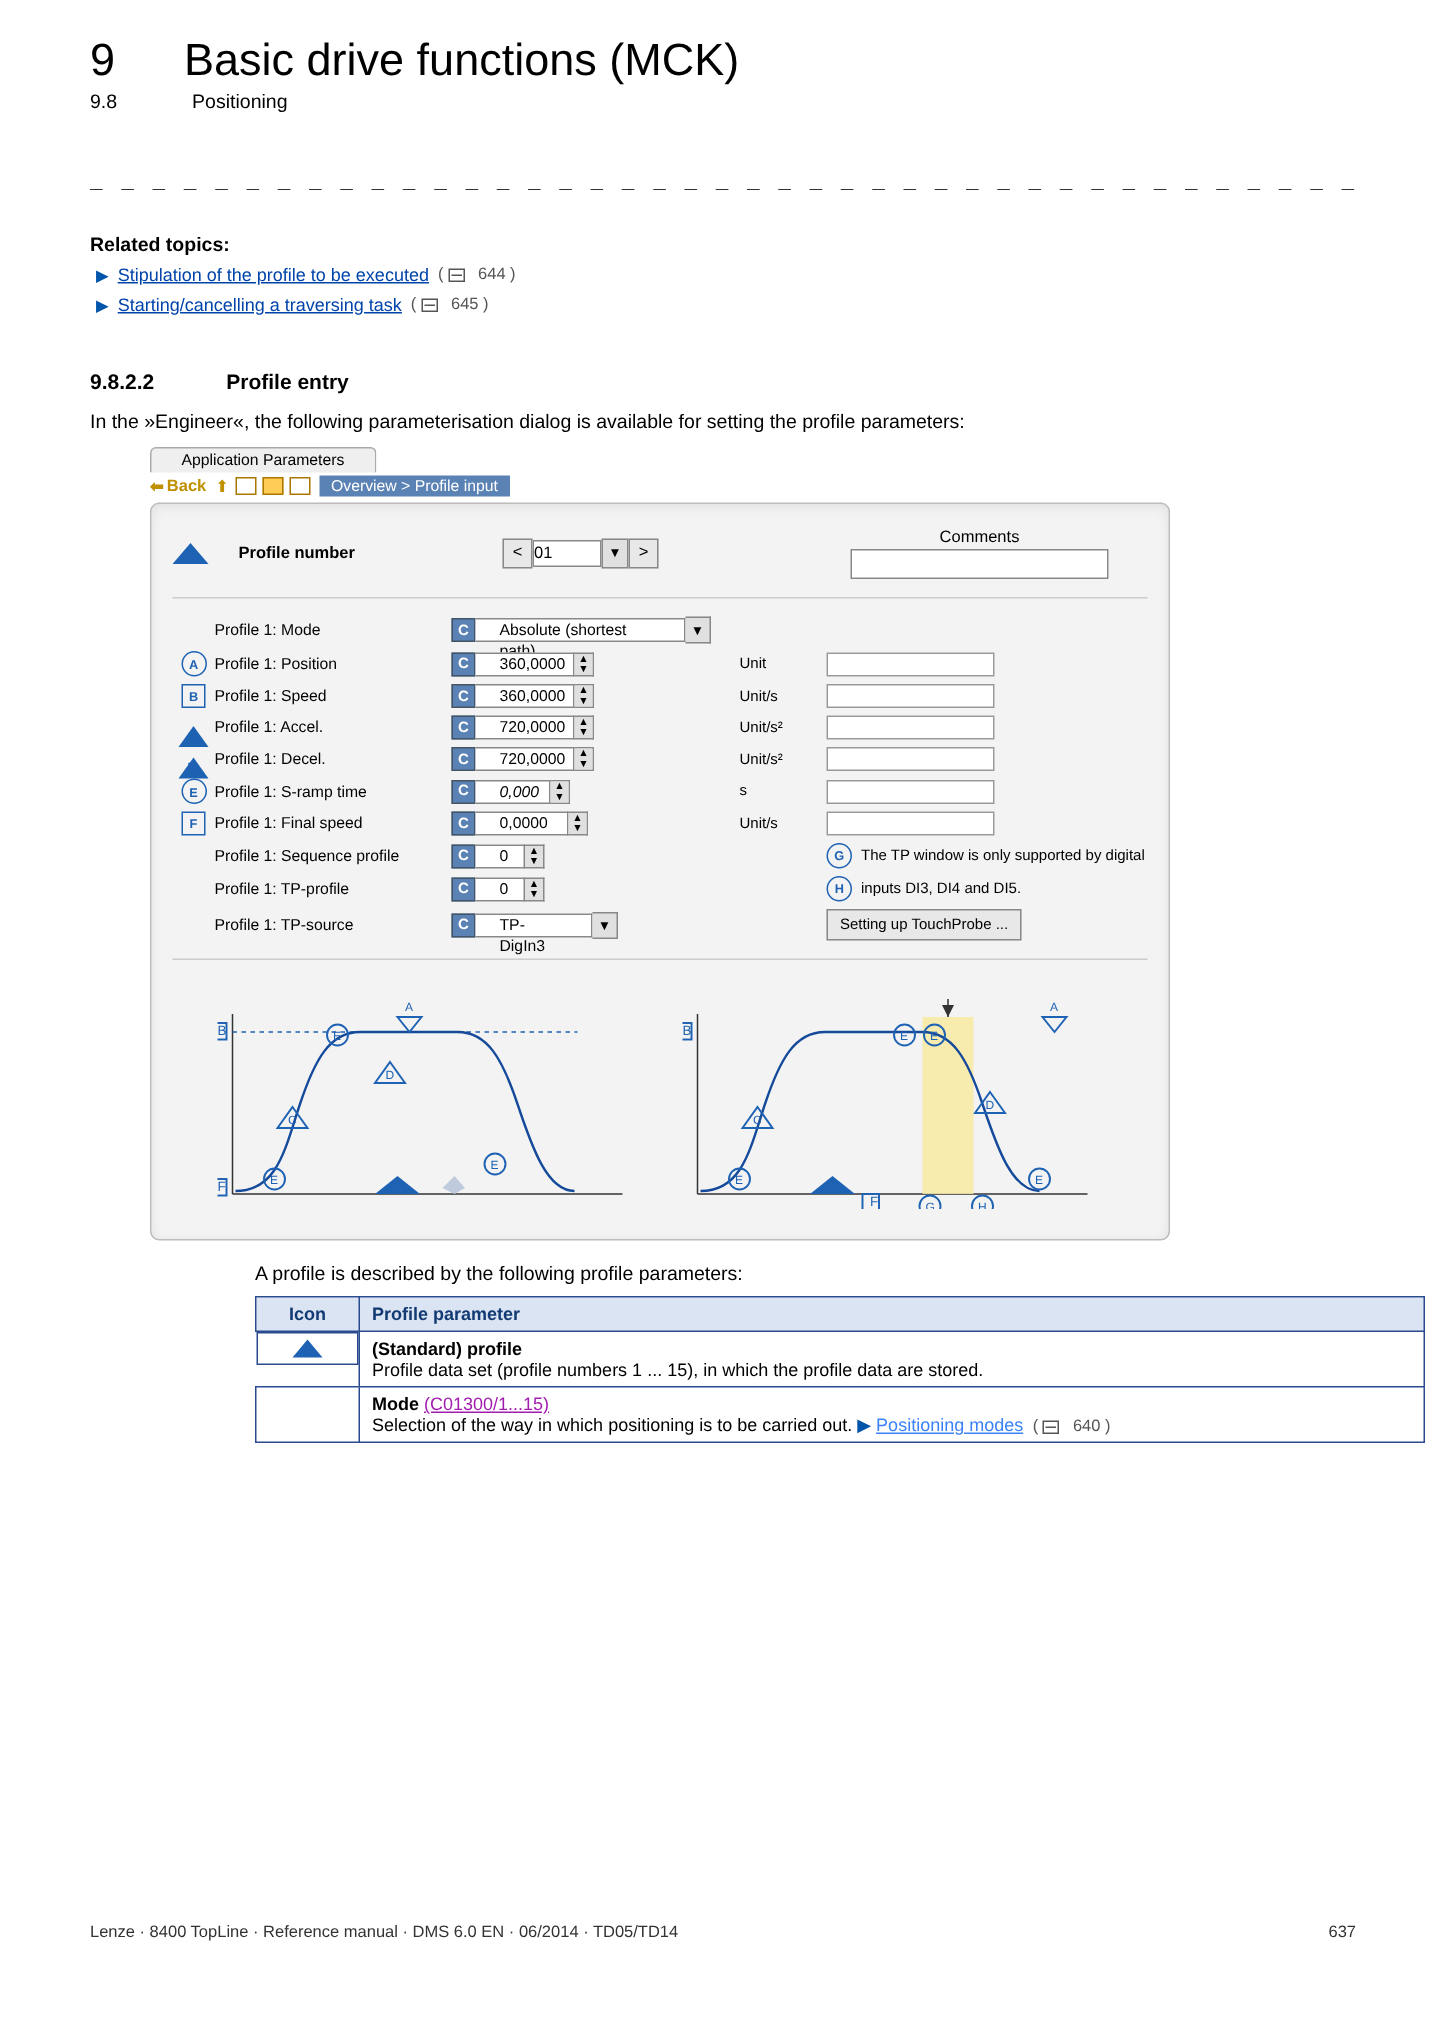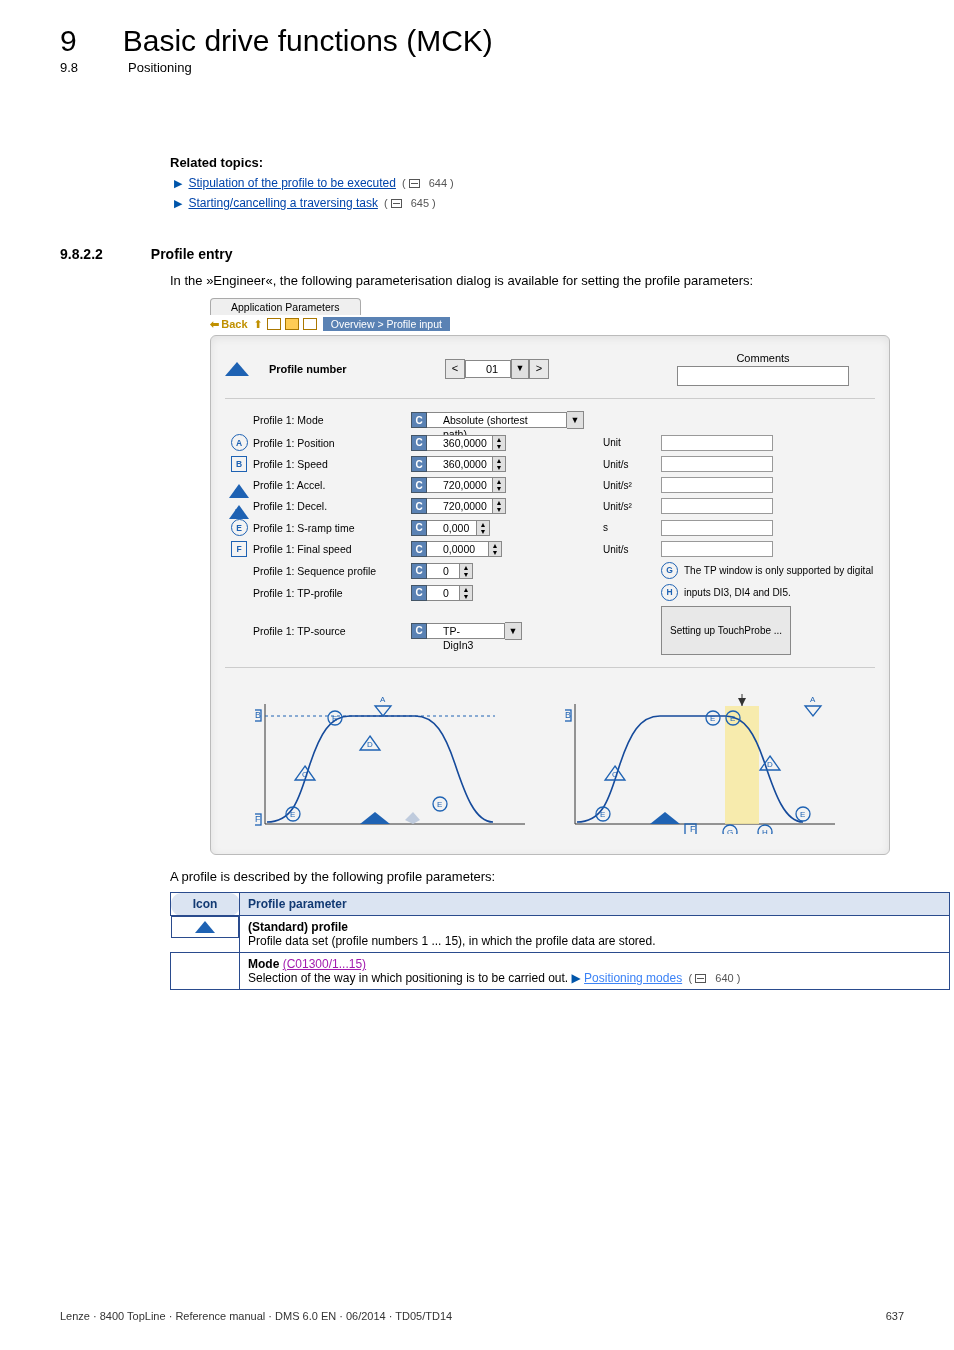--- a/index.html
+++ b/index.html
@@ -38,21 +38,20 @@
   .dash-sep {
     margin-top: 36px;
     letter-spacing: 2px;
     font-family: monospace;
     font-size: 14px;
     color: #000;
     white-space: nowrap;
     overflow: hidden;
   }
   .body-col {
-    margin-left: 110px;
   }
   .bold-head {
     font-weight: 700;
     font-size: 13px;
     margin-top: 28px;
   }
   .link-row {
     display: flex;
     align-items: center;
     gap: 6px;
@@ -177,21 +176,21 @@
     background: #e8e8e8;
     font-size: 11px;
     text-align: center;
     line-height: 16px;
   }
   .sel-box {
     width: 46px; height: 18px;
     border: 1px solid #888;
     background: #fff;
     font-size: 11px;
-    padding-left: 20px;
+    padding-left: 0;
     line-height: 16px;
     box-sizing: border-box;
   }
   .dd-btn {
     width: 16px; height: 18px;
     border: 1px solid #888;
     background: #e0e0e0;
     font-size: 9px;
     text-align: center;
     line-height: 16px;
@@ -306,21 +305,21 @@
     grid-column: 5;
     display: flex;
     align-items: center;
     gap: 6px;
   }
   .tp-btn {
     display: inline-block;
     border: 1px solid #888;
     background: #e8e8e8;
     font-size: 10px;
-    padding: 18px 8px;
+    padding: 4px 8px;
   }
   .graphs {
     display: flex;
     gap: 30px;
     padding: 14px 10px 6px 10px;
     justify-content: center;
   }
   .graph {
     width: 280px; height: 140px;
     position: relative;
@@ -341,21 +340,21 @@
     border: 1px solid #2a4b8d;
     padding: 4px 8px;
     vertical-align: top;
   }
   table.ptable th {
     background: #dbe4f2;
     color: #123a73;
     text-align: left;
     font-weight: 700;
   }
-  table.ptable th.icon-col { width: 52px; text-align: center; border-radius: 11px; }
+  table.ptable th.icon-col { width: 52px; text-align: center; }
   .cell-tri { display:flex; justify-content:center; padding-top:2px; }
   .footer {
     position: relative;
     margin-top: 280px;
     display: flex;
     justify-content: space-between;
     font-size: 11px;
     color: #333;
     padding: 0 50px 20px 60px;
   }
@@ -511,21 +510,21 @@
             <div class="unit">Unit/s²</div>
             <div>
               <div class="small-comment"></div>
             </div>
             <div class="bullet">
               <div class="circle">E</div>
             </div>
             <div>Profile 1: S-ramp time</div>
             <div class="c-chip">
               <div class="c-tag">C</div>
-              <div class="c-field" style="width: 50px;">0,000</div>
+              <div class="c-field" style="width: 50px; font-style: italic;">0,000</div>
               <div class="spin">
                 <div>▲</div>
                 <div>▼</div>
               </div>
             </div>
             <div class="unit">s</div>
             <div>
               <div class="small-comment"></div>
             </div>
             <div class="bullet">

